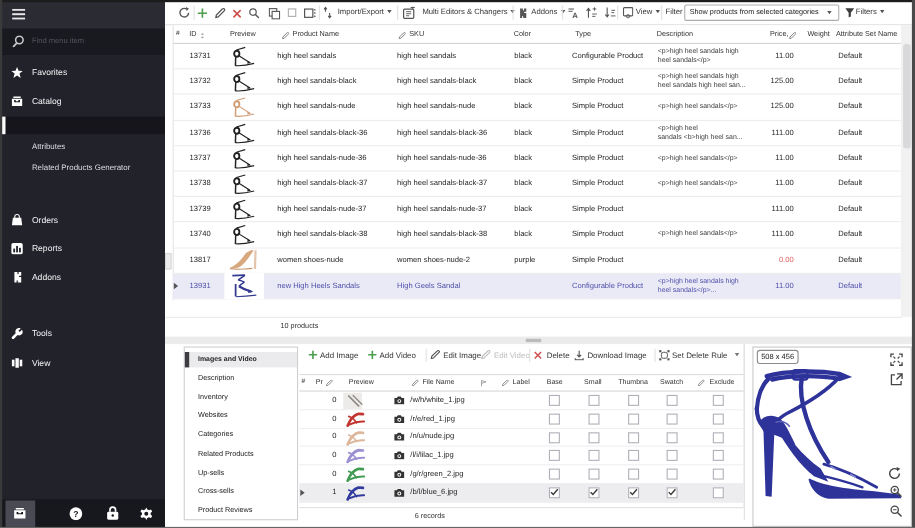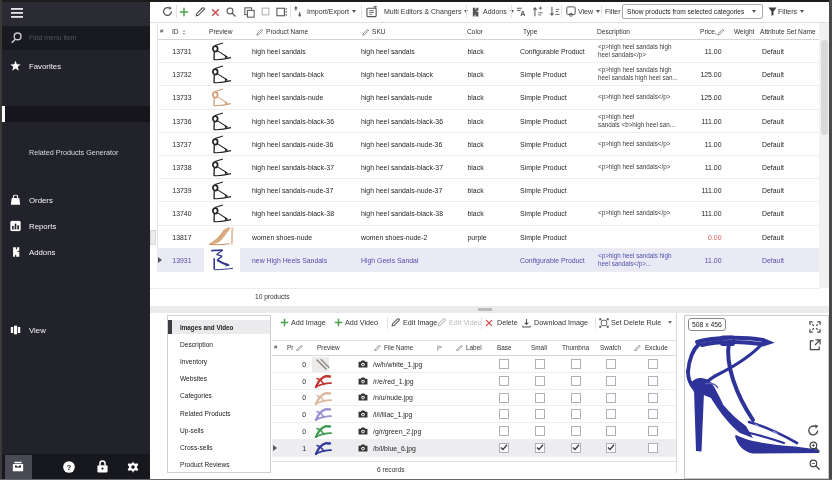--- a/index.html
+++ b/index.html
@@ -40,20 +40,27 @@
       <circle cx="6.6" cy="4.4" r="3.4" fill="none" stroke="#c9c9ce" stroke-width="1.4"></circle>
       <line x1="4" y1="7.5" x2="1.2" y2="10.3" stroke="#c9c9ce" stroke-width="1.6" stroke-linecap="round"></line>
     </svg>
 <div class="t" style="left:29px;top:34px;font-size:6.9px;color:#54545c;">Find menu item</div>
 <div class="mi" style="top:56px;height:20px;">
       <svg width="11" height="11" viewBox="0 0 16 16">
         <path d="M8 0.5 L10 5.5 L15.5 5.8 L11.2 9.2 L12.8 15 L8 11.8 L3.2 15 L4.8 9.2 L0.5 5.8 L6 5.5 Z" fill="#fff"></path>
       </svg>
       <span>Favorites</span>
     </div>
+<div class="mi" style="top:82px;height:20px;">
+      <svg width="11" height="10" viewBox="0 0 16 15">
+        <path d="M1 4 L15 4 L15 14 L1 14 Z M3 1 L13 1 L13 3 L3 3 Z" fill="#fff"></path>
+        <path d="M4 6 L4 9 L12 9 L12 6 L10 6 L9.5 7.5 L6.5 7.5 L6 6 Z" fill="#22222b"></path>
+      </svg>
+      <span>Catalog</span>
+    </div>
 <div class="mi" style="top:190px;height:20px;">
       <svg width="11" height="11" viewBox="0 0 16 16">
         <path d="M2.5 5 L13.5 5 L14.8 15 L1.2 15 Z" fill="#fff"></path>
         <path d="M5 7 L5 3.5 C5 1.6 6.3 0.8 8 0.8 C9.7 0.8 11 1.6 11 3.5 L11 7" fill="none" stroke="#fff" stroke-width="1.5"></path>
       </svg>
       <span>Orders</span>
     </div>
 <div class="mi" style="top:216px;height:20px;">
       <svg width="11" height="11" viewBox="0 0 16 16">
         <rect x="0.5" y="0.5" width="15" height="15" rx="2.5" fill="#fff"></rect>
@@ -62,30 +69,39 @@
         <rect x="10.6" y="7" width="2.4" height="6" fill="#22222b"></rect>
       </svg>
       <span>Reports</span>
     </div>
 <div class="mi" style="top:242px;height:20px;">
       <svg width="11" height="11" viewBox="0 0 16 16">
         <path d="M4.5 1 L8.5 1 L8.5 3.2 C8.5 4.4 10.1 4.4 10.1 3.2 L10.1 1 L13.5 1 L13.5 6 L11.3 6 C10.1 6 10.1 7.6 11.3 7.6 L13.5 7.6 L13.5 15 L9 15 L9 12.8 C9 11.6 7.4 11.6 7.4 12.8 L7.4 15 L4.5 15 Z" fill="#fff"></path>
       </svg>
       <span>Addons</span>
     </div>
+<div class="mi" style="top:293px;height:20px;">
+      <svg width="11" height="11" viewBox="0 0 16 16">
+        <path d="M14.5 3.2 L11.5 6.2 L9.8 4.5 L12.8 1.5 C11 0.6 8.6 1 7.2 2.4 C5.7 3.9 5.4 6.1 6.2 7.9 L1.5 12.6 C0.8 13.3 0.8 14.4 1.5 15.1 C2.2 15.8 3.3 15.8 4 15.1 L8.7 10.4 C10.5 11.2 12.7 10.9 14.2 9.4 C15.6 8 16 5.6 14.5 3.2 Z" fill="#fff"></path>
+      </svg>
+      <span>Tools</span>
+    </div>
 <div class="mi" style="top:320px;height:20px;">
       <svg width="11" height="10" viewBox="0 0 16 15">
         <rect x="1" y="3" width="3.5" height="9" fill="#fff"></rect>
         <rect x="5.8" y="1" width="4.6" height="13" fill="#fff"></rect>
         <rect x="11.6" y="3" width="3.5" height="9" fill="#fff"></rect>
       </svg>
       <span>View</span>
     </div>
 <div class="a" style="left:0;top:105.5px;width:150px;height:16px;background:#15151b;"></div>
 <div class="a" style="left:0;top:105.5px;width:4.5px;height:16px;background:#fcfcfc;"></div>
+<div class="smi" style="top:125px;height:15px;">
+      <span>Attributes</span>
+    </div>
 <div class="smi" style="top:144px;height:15px;">
       <span>Related Products Generator</span>
     </div>
 <div class="a" style="left:0;top:453.5px;width:150px;height:26.5px;background:#17171e;"></div>
 <div class="a" style="left:4.5px;top:454.5px;width:27px;height:24px;background:#4a4a54;"></div>
 <svg class="a" style="left:12px;top:461px" width="12" height="11" viewBox="0 0 16 15">
       <path d="M1 4 L15 4 L15 14 L1 14 Z M3 1 L13 1 L13 3 L3 3 Z" fill="#fff"></path>
       <path d="M4 6 L4 9 L12 9 L12 6 L10 6 L9.5 7.5 L6.5 7.5 L6 6 Z" fill="#17171e"></path>
     </svg>
 <svg class="a" style="left:63px;top:461px" width="12" height="12" viewBox="0 0 16 16">

